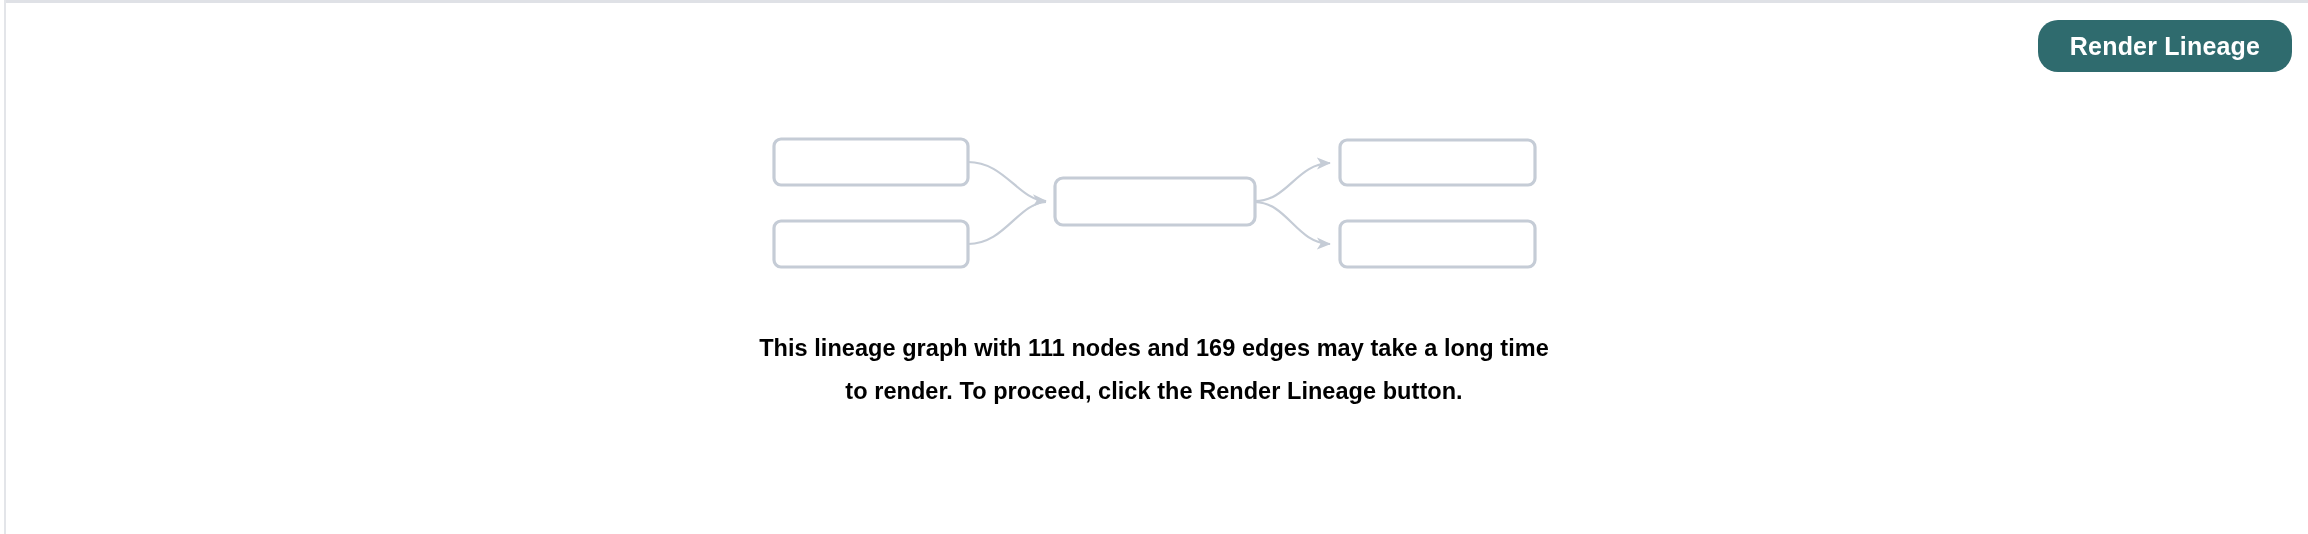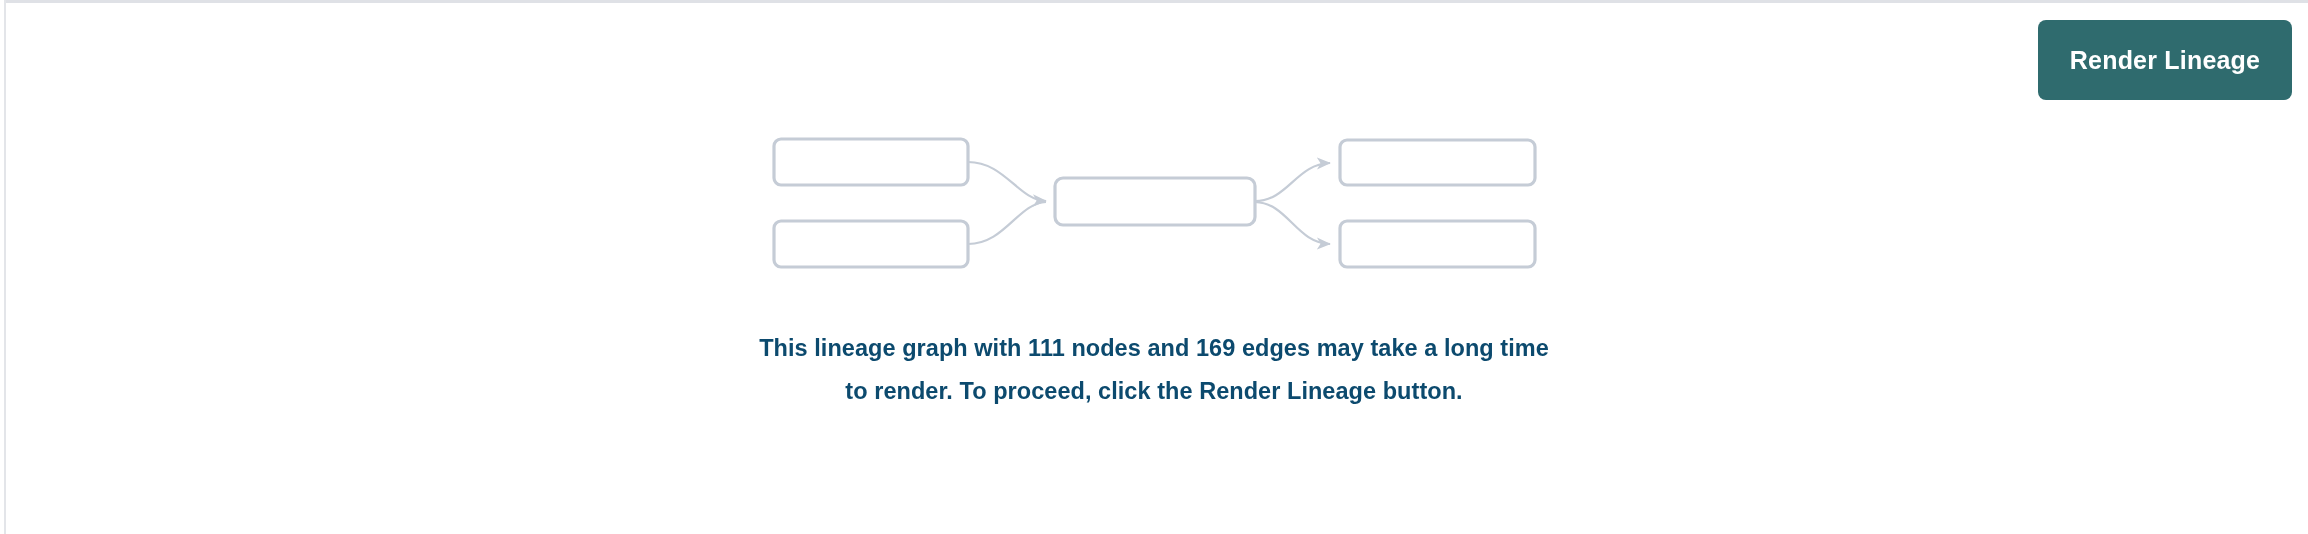--- a/index.html
+++ b/index.html
@@ -38,25 +38,25 @@
     height: 534px;
     background: #e3e5e9;
   }
 
   
   .render-btn {
     position: absolute;
     left: 2038px;
     top: 20px;
     width: 254px;
-    height: 80px;
+    height: 52px;
     background: #2f6b6e;
     color: #ffffff;
     border: none;
-    border-radius: 8px;
+    border-radius: 20px;
     font-family: "Liberation Sans", sans-serif;
     font-size: 25px;
     font-weight: bold;
     letter-spacing: 0.2px;
     cursor: pointer;
     display: flex;
     align-items: center;
     justify-content: center;
     padding: 0;
   }
@@ -76,21 +76,21 @@
     top: 0;
   }
 
   
   .message {
     position: absolute;
     left: 754px;
     top: 327px;
     width: 800px;
     text-align: center;
-    color: #0c4a6e;
+    color: #000000;
     font-family: "Liberation Sans", sans-serif;
     font-size: 23.5px;
     font-weight: bold;
     line-height: 43px;
     letter-spacing: 0.05px;
   }
 </style>
 </head>
 <body>
 

